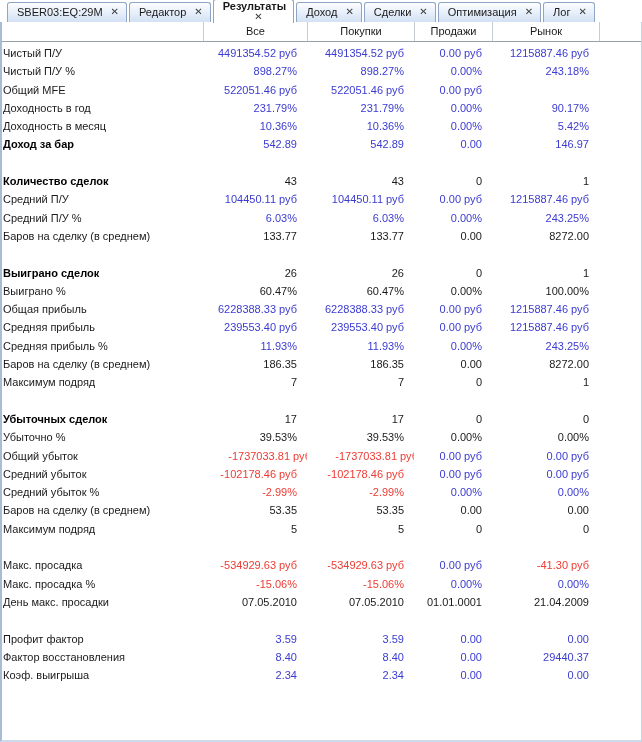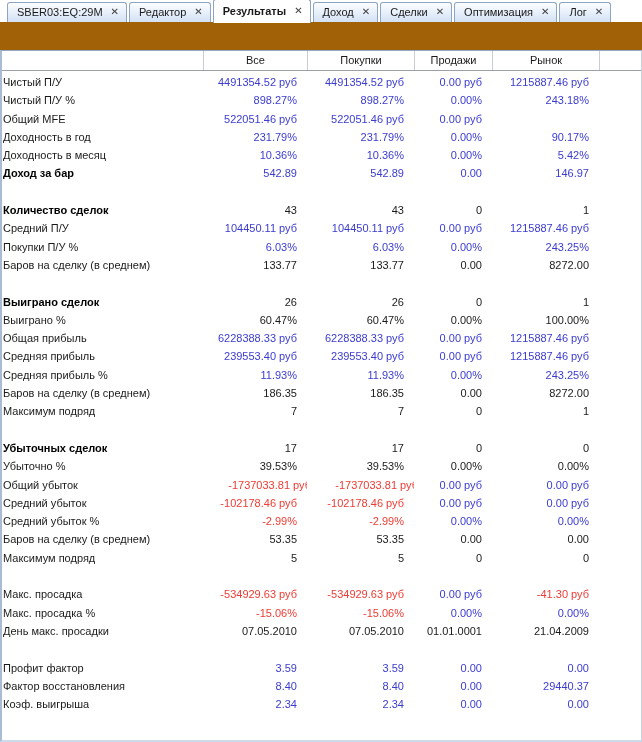--- a/index.html
+++ b/index.html
@@ -1,37 +1,37 @@
 <!DOCTYPE html>
 <html><head>
 <meta charset="utf-8">
 <style>
   html,body{margin:0;padding:0;background:#ffffff;}
   body{width:642px;height:742px;overflow:hidden;
        font-family:"Liberation Sans","DejaVu Sans",sans-serif;
        font-size:11px;color:#1a1a1a;}
-  .app{position:relative;width:642px;height:742px;background:#a16207;}
+  .app{position:relative;width:642px;height:742px;background:#4d7c0f;}
 
   
   .tabbar{position:relative;height:22px;display:flex;align-items:flex-end;
           padding-left:7px;gap:2px;background:#fff;z-index:2;}
   .tab{height:18px;display:flex;align-items:center;padding:0 7px 1px 9px;
        border:1px solid #8ea5c5;border-bottom:none;border-radius:3px 3px 0 0;
        background:linear-gradient(#fdfeff,#e9f1fb 45%,#d3e1f4);
        color:#1a1a1a;white-space:nowrap;cursor:default;position:relative;z-index:2;}
   .tab.active{height:21px;background:#ffffff;font-weight:700;z-index:4;
-              margin-bottom:-1px;padding-bottom:2px;}
+              margin-bottom:-1px;padding-bottom:2px;flex-direction:column;}
   .tab-close{font-weight:400;font-size:10px;color:#3c3c3c;margin-left:8px;
              line-height:10px;}
 
   
   .panel{position:absolute;left:0;right:0;top:21px;bottom:0;background:#fff;
          border-top:1px solid #93a8c6;border-left:2px solid #a9bcd6;
          border-right:1px solid #c9d2e0;border-bottom:2px solid #ccdaec;
-         z-index:1;margin-top:29px;}
+         z-index:1;}
 
   .grid-row{display:grid;grid-template-columns:201px 104px 107px 78px 107px auto;}
 
   
   .thead{height:19px;line-height:19px;border-bottom:1px solid #9aa0a8;}
   .hcell{text-align:center;overflow:hidden;white-space:nowrap;}
   .hcell + .hcell{border-left:1px solid #c8ccd4;}
 
   
   .tbody{padding-top:2px;}
@@ -209,21 +209,21 @@
           </div>
           <div class="val">
             <span class="v c-blue">0.00 руб</span>
           </div>
           <div class="val">
             <span class="v c-blue">1215887.46 руб</span>
           </div>
           <div></div>
         </div>
         <div class="grid-row row">
-          <div class="lbl">Покупки П/У %</div>
+          <div class="lbl">Средний П/У %</div>
           <div class="val">
             <span class="v c-blue">6.03%</span>
           </div>
           <div class="val">
             <span class="v c-blue">6.03%</span>
           </div>
           <div class="val">
             <span class="v c-blue">0.00%</span>
           </div>
           <div class="val">

